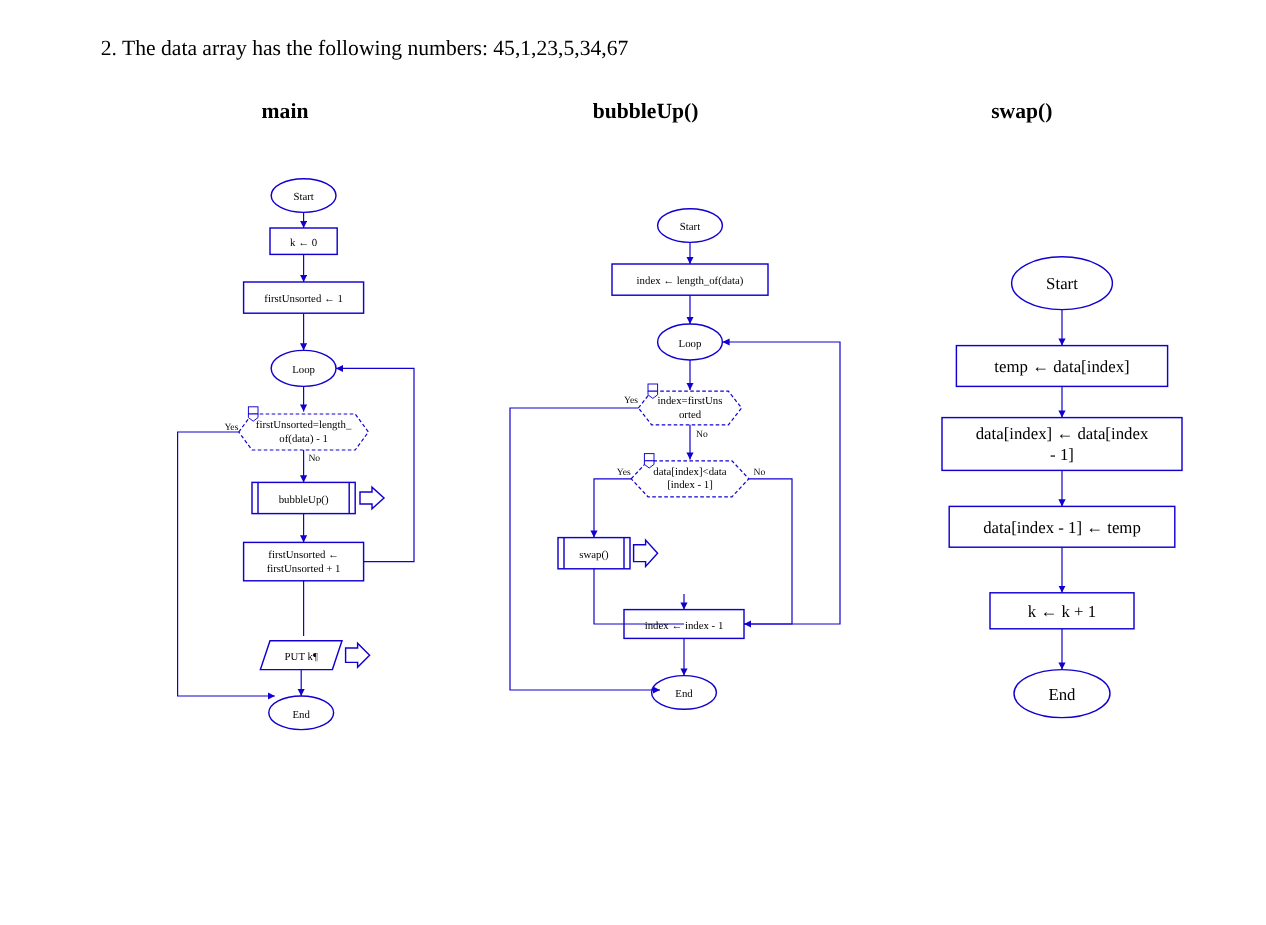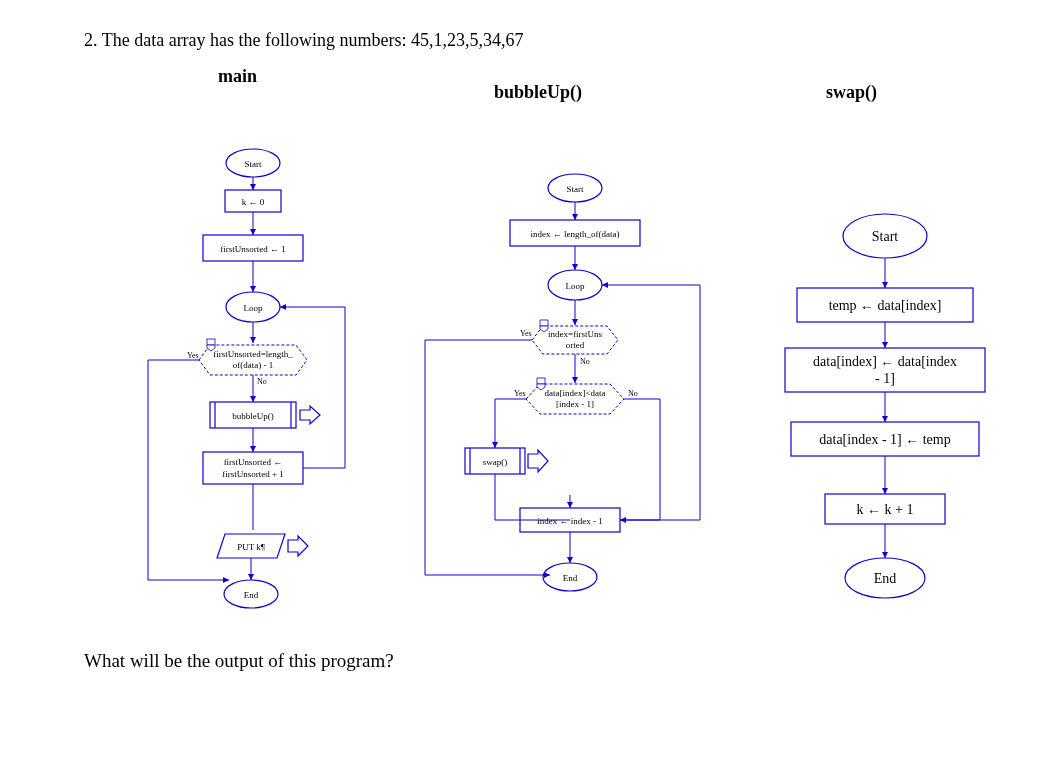--- a/index.html
+++ b/index.html
@@ -62,21 +62,21 @@
     stroke-width: 0.8;
   }
 </style>
 </head>
 <body>
 
 <div class="page">
 
   <div class="heading" style="left:84px; top:30px;">2. The data array has the following numbers: 45,1,23,5,34,67</div>
 
-  <div class="col-title" style="left:218px; top:66px;">main</div>
+  <div class="col-title" style="left:218px; top:82px;">main</div>
   <div class="col-title" style="left:494px; top:82px;">bubbleUp()</div>
   <div class="col-title" style="left:826px; top:82px;">swap()</div>
 
   <svg width="260" height="490" style="position:absolute; left:130px; top:140px;">
     <defs>
       <marker id="ah1" markerWidth="8" markerHeight="8" refX="6" refY="3" orient="auto">
         <path d="M0,0 L6,3 L0,6 Z" class="arrowhead"></path>
       </marker>
     </defs>
 
@@ -225,15 +225,14 @@
     <line class="flow" x1="115" y1="248" x2="115" y2="286" marker-end="url(#ah3)"></line>
 
     <rect class="shape" x="55" y="286" width="120" height="30"></rect>
     <text x="115" y="306" text-anchor="middle" class="big">k ← k + 1</text>
     <line class="flow" x1="115" y1="316" x2="115" y2="350" marker-end="url(#ah3)"></line>
 
     <ellipse class="shape" cx="115" cy="370" rx="40" ry="20"></ellipse>
     <text x="115" y="375" text-anchor="middle" class="big">End</text>
   </svg>
 
-  <div class="heading" style="left:84px; top:650px; font-size:19px;">What will be the output of this program?</div>
 
 </div>
 
 </body></html>

